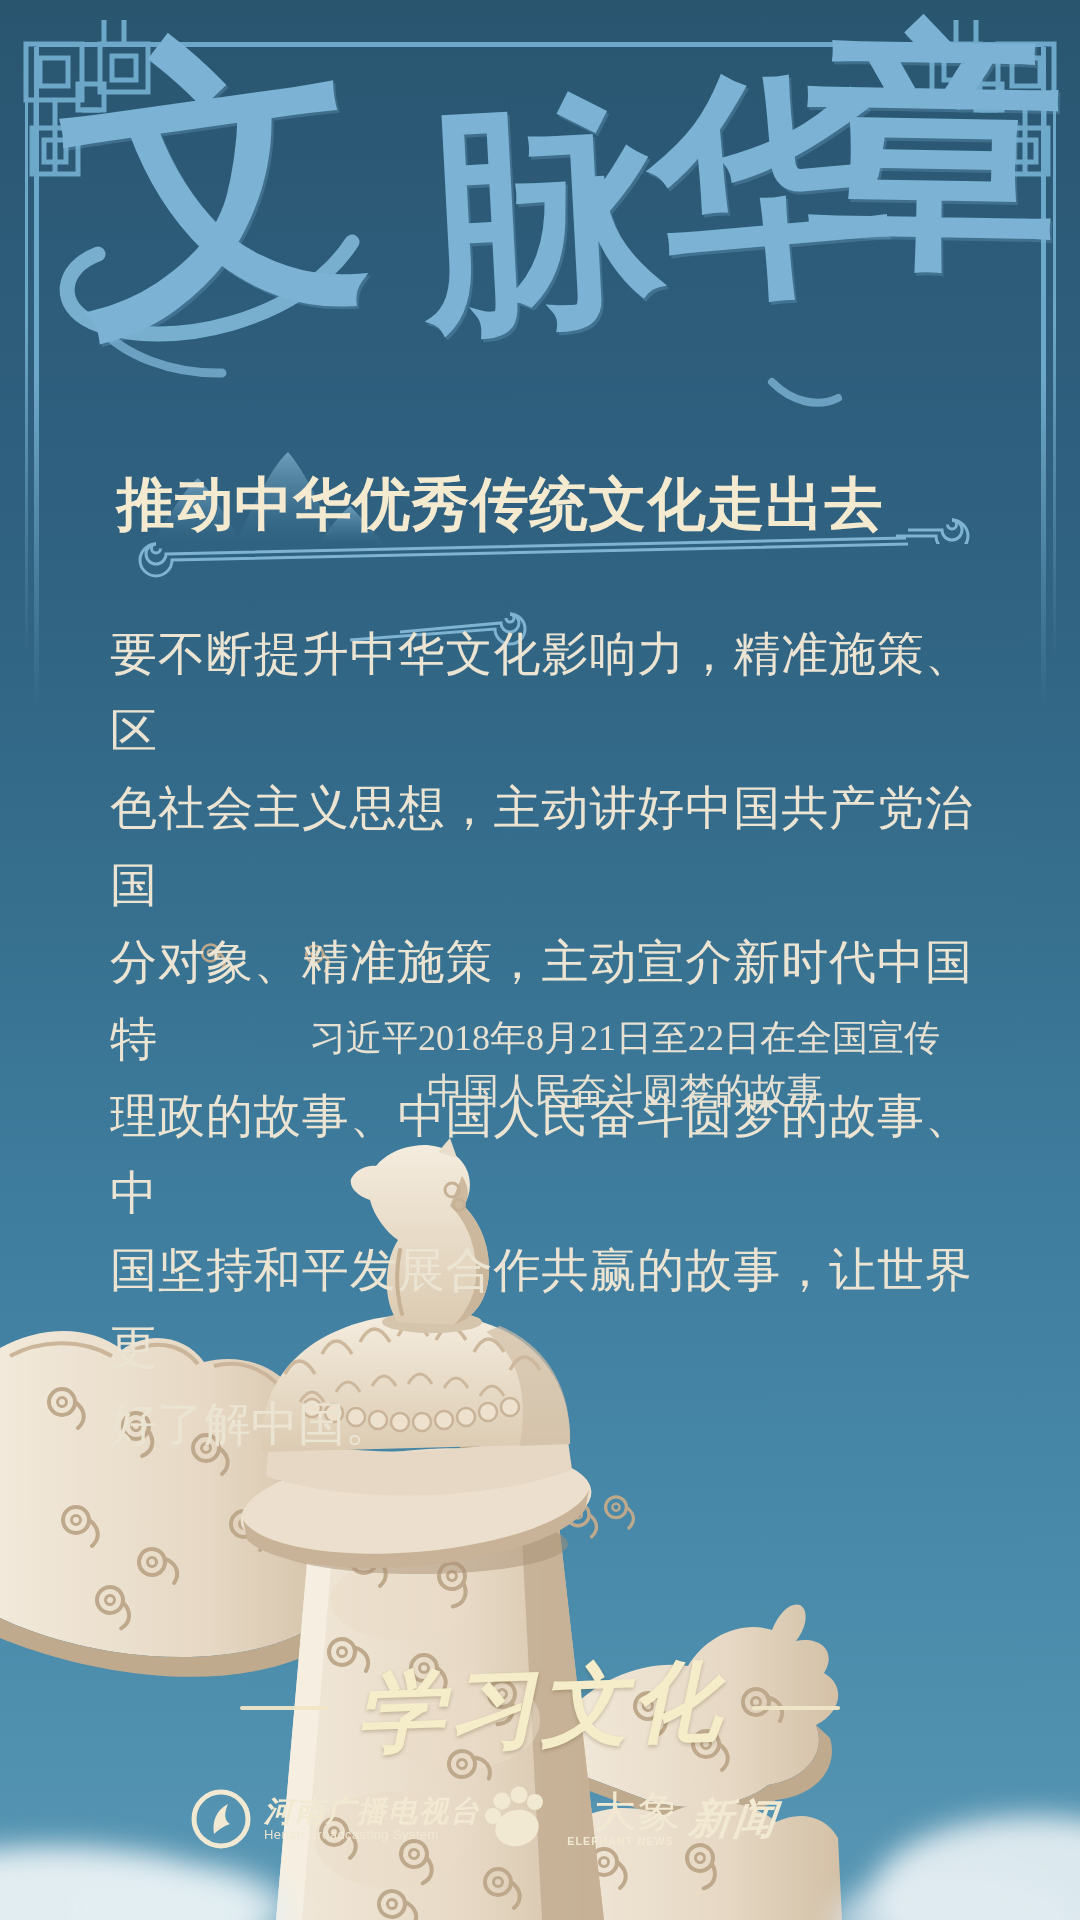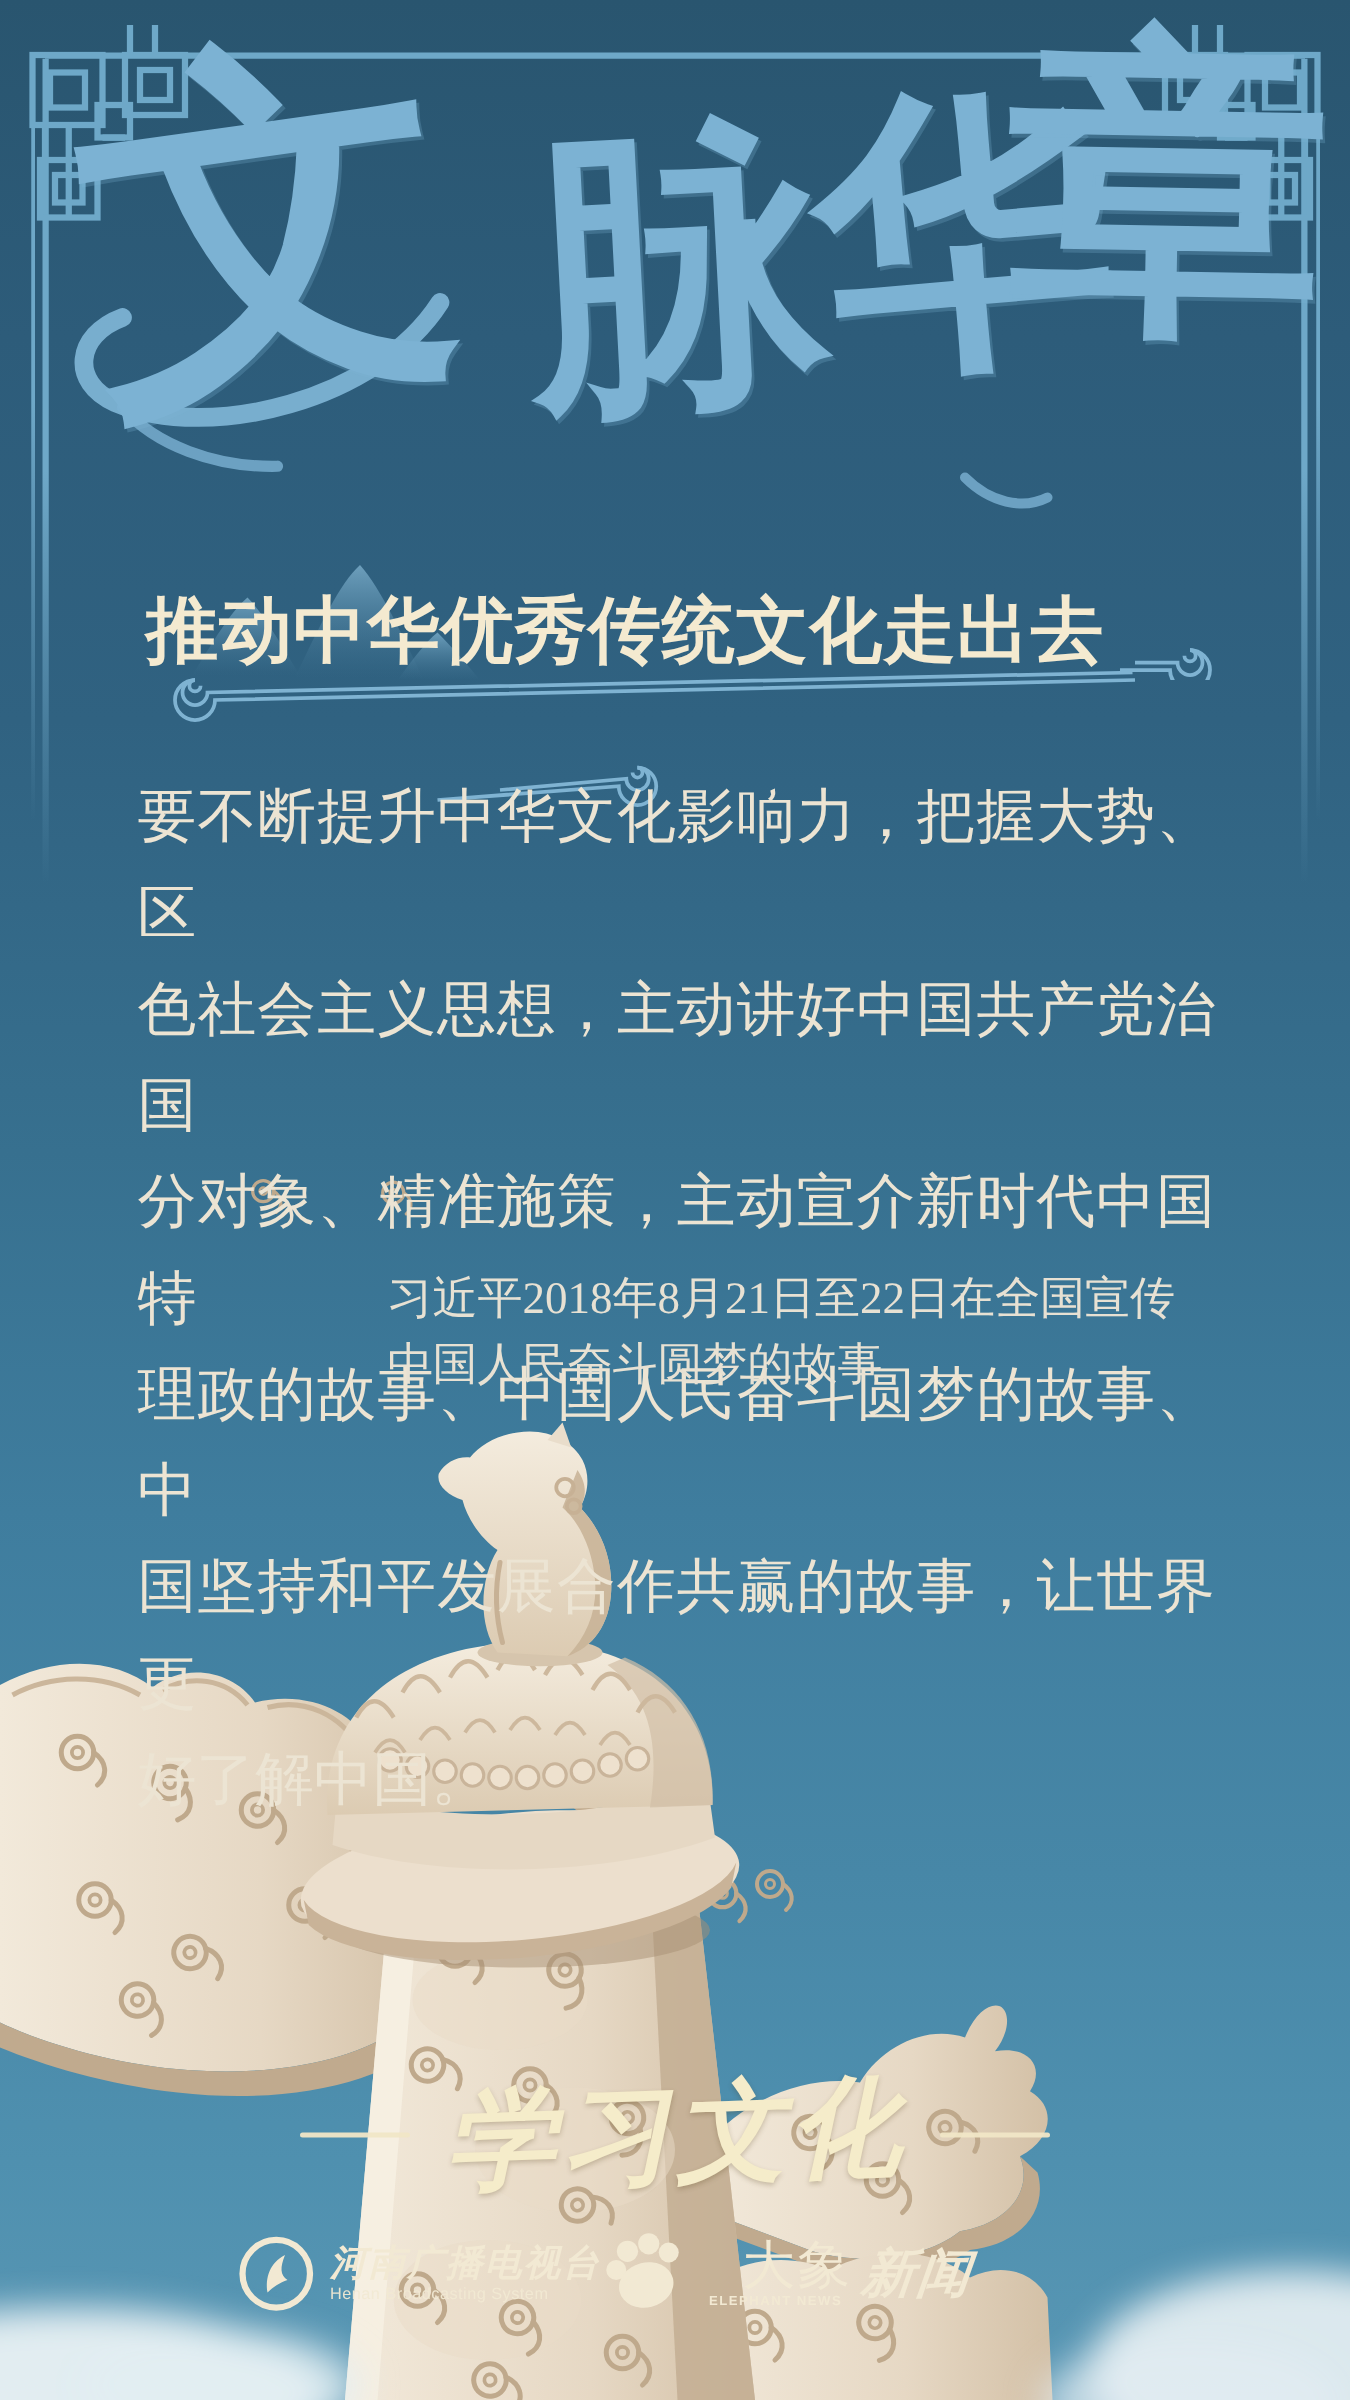--- a/index.html
+++ b/index.html
@@ -26,21 +26,21 @@
   .title .t2{left:652px;top:70px;font-size:238px;transform:rotate(-5deg);}
   .title .t3{left:806px;top:22px;font-size:258px;transform:rotate(1deg);}
   
   .subtitle{left:0;top:466px;width:1000px;text-align:center;font-size:58px;font-weight:bold;
     color:#f4ead0;letter-spacing:1px;}
   
   .quote{left:110px;top:616px;width:862px;color:#ece4d3;font-size:47px;}
   .quote-line{line-height:77px;text-align:justify;text-align-last:justify;}
   .quote-line:last-child{text-align-last:left;}
   
-  .attribution{right:140px;top:1012px;text-align:left;color:#e7e1d3;font-size:36px;line-height:53px;}
+  .attribution{right:140px;top:1012px;text-align:center;color:#e7e1d3;font-size:36px;line-height:53px;}
   
   .brand{left:0;top:1648px;width:1080px;display:flex;align-items:center;justify-content:center;gap:28px;}
   .brand .dash{width:88px;height:4px;background:#f0e6c6;border-radius:2px;opacity:.95;}
   .brand .script{font-size:88px;font-style:italic;font-weight:bold;color:#f5ecca;
     transform:rotate(-2deg);letter-spacing:4px;text-shadow:0 2px 4px rgba(80,60,20,0.25);}
   
   .logos{left:0;top:1786px;width:968px;display:flex;justify-content:center;align-items:center;color:#f2e9d3;}
   .logo{display:flex;align-items:center;gap:12px;}
   .henan-text{display:flex;flex-direction:column;line-height:1.1;}
   .henan-cn{font-size:29px;font-style:italic;font-weight:bold;letter-spacing:2px;}
@@ -252,21 +252,21 @@
   </svg>
   <svg class="abs" style="left:340px;top:592px;" width="220" height="60" viewBox="0 0 220 60">
     <g fill="none" stroke="#7fb3d2" stroke-width="3">
       <path d="M 170 22 A 15 15 0 1 1 155 37 L 10 48"></path>
       <path d="M 170 22 A 9 9 0 1 1 161 31 L 60 40"></path>
       <path d="M 170 22 A 4 4 0 1 1 166 26"></path>
     </g>
   </svg>
 
   <div class="abs quote">
-    <div class="quote-line">要不断提升中华文化影响力，把握大势、区</div>
+    <div class="quote-line">要不断提升中华文化影响力，精准施策、区</div>
     <div class="quote-line">色社会主义思想，主动讲好中国共产党治国</div>
     <div class="quote-line">分对象、精准施策，主动宣介新时代中国特</div>
     <div class="quote-line">理政的故事、中国人民奋斗圆梦的故事、中</div>
     <div class="quote-line">国坚持和平发展合作共赢的故事，让世界更</div>
     <div class="quote-line">好了解中国。</div>
   </div>
 
   <div class="abs attribution">
     <div>习近平2018年8月21日至22日在全国宣传</div>
     <div>中国人民奋斗圆梦的故事</div>

